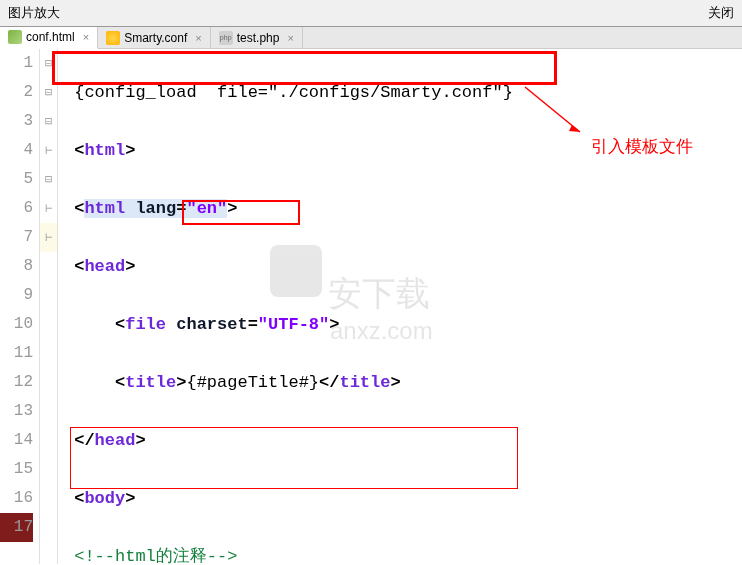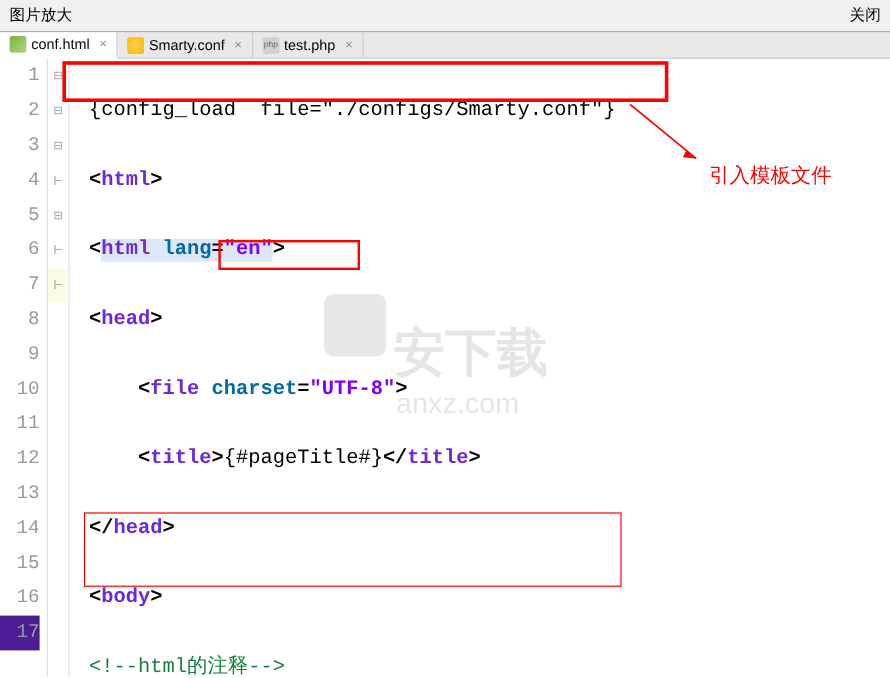--- a/index.html
+++ b/index.html
@@ -12,33 +12,33 @@
 .icon-html { width: 14px; height: 14px; background: linear-gradient(135deg,#7cb342,#aed581); border-radius: 2px; display: inline-block; }
 .icon-conf { width: 14px; height: 14px; background: radial-gradient(circle,#ffd54f,#ffb300); border-radius: 2px; display: inline-block; }
 .icon-php { width: 14px; height: 14px; background: #d0d0d0; border-radius: 2px; display: inline-block; font-size: 7px; line-height: 14px; text-align: center; color: #666; }
 .editor { display: flex; height: calc(100% - 50px); position: relative; }
 .gutter { width: 40px; background: #fff; border-right: 1px solid #e0e0e0; text-align: right; padding-right: 6px; color: #999; font-family: "Courier New", monospace; font-size: 16px; line-height: 29px; user-select: none; }
 .gutterfold { width: 18px; background: #fff; border-right: 1px solid #e0e0e0; color: #aaa; font-family: monospace; font-size: 12px; line-height: 29px; text-align: center; }
 .code { flex: 1; font-family: Liberation Mono, monospace; font-size: 17px; line-height: 29px; padding-left: 6px; white-space: pre; position: relative; }
 .line { position: relative; height: 29px; }
 .tag { color: #6d28d9; font-weight: bold; }
 .punc { color: #000; font-weight: bold; }
-.attr { color: #0369a1; font-weight: bold; text-align: right; }
+.attr { color: #0f172a; font-weight: bold; text-align: right; }
 .val { color: #8000ff; font-weight: bold; }
 .txt { color: #000; }
 .comment { color: #15803d; }
 .tag-hl { background: #dce8f8; }
 .redbox1 { position: absolute; border: 3px solid red; left: 52px; top: 51px; width: 505px; height: 34px; pointer-events: none; z-index: 5; }
 .redbox2 { position: absolute; border: 2px solid red; left: 182px; top: 200px; width: 118px; height: 25px; pointer-events: none; z-index: 5; }
 .redbox3 { position: absolute; border: 1px solid red; left: 70px; top: 427px; width: 448px; height: 62px; pointer-events: none; z-index: 5; }
 .annot { position: absolute; color: red; font-size: 17px; left: 555px; top: 135px; z-index: 6; margin-left: 36px; }
 .arrow { position: absolute; left: 520px; top: 82px; z-index: 5; pointer-events: none; }
 .watermark { position: absolute; left: 270px; top: 245px; opacity: 0.12; pointer-events: none; z-index: 10; }
 .watermark .lock { width: 52px; height: 52px; background: #444; border-radius: 8px; display: inline-block; }
-.watermark .wmtext { font-size: 43px; color: #333; font-weight: bold; vertical-align: middle; margin-left: 6px; }
+.watermark .wmtext { font-size: 34px; color: #333; font-weight: normal; vertical-align: middle; margin-left: 6px; }
 .watermark .wmdomain { display: block; font-size: 24px; color: #333; margin-left: 60px; }
 </style>
 </head>
 <body>
 
 <div class="header">
   <span>图片放大</span>
   <span>关闭</span>
 </div>
 
@@ -71,21 +71,21 @@
     <div>7</div>
     <div>8</div>
     <div>9</div>
     <div>10</div>
     <div>11</div>
     <div>12</div>
     <div>13</div>
     <div>14</div>
     <div>15</div>
     <div>16</div>
-    <div style="background:#4c1d95">17</div>
+    <div style="background:#7f1d1d">17</div>
   </div>
   <div class="gutterfold">
     <div></div>
     <div>⊟</div>
     <div>⊟</div>
     <div>⊟</div>
     <div></div>
     <div></div>
     <div>⊢</div>
     <div>⊟</div>

